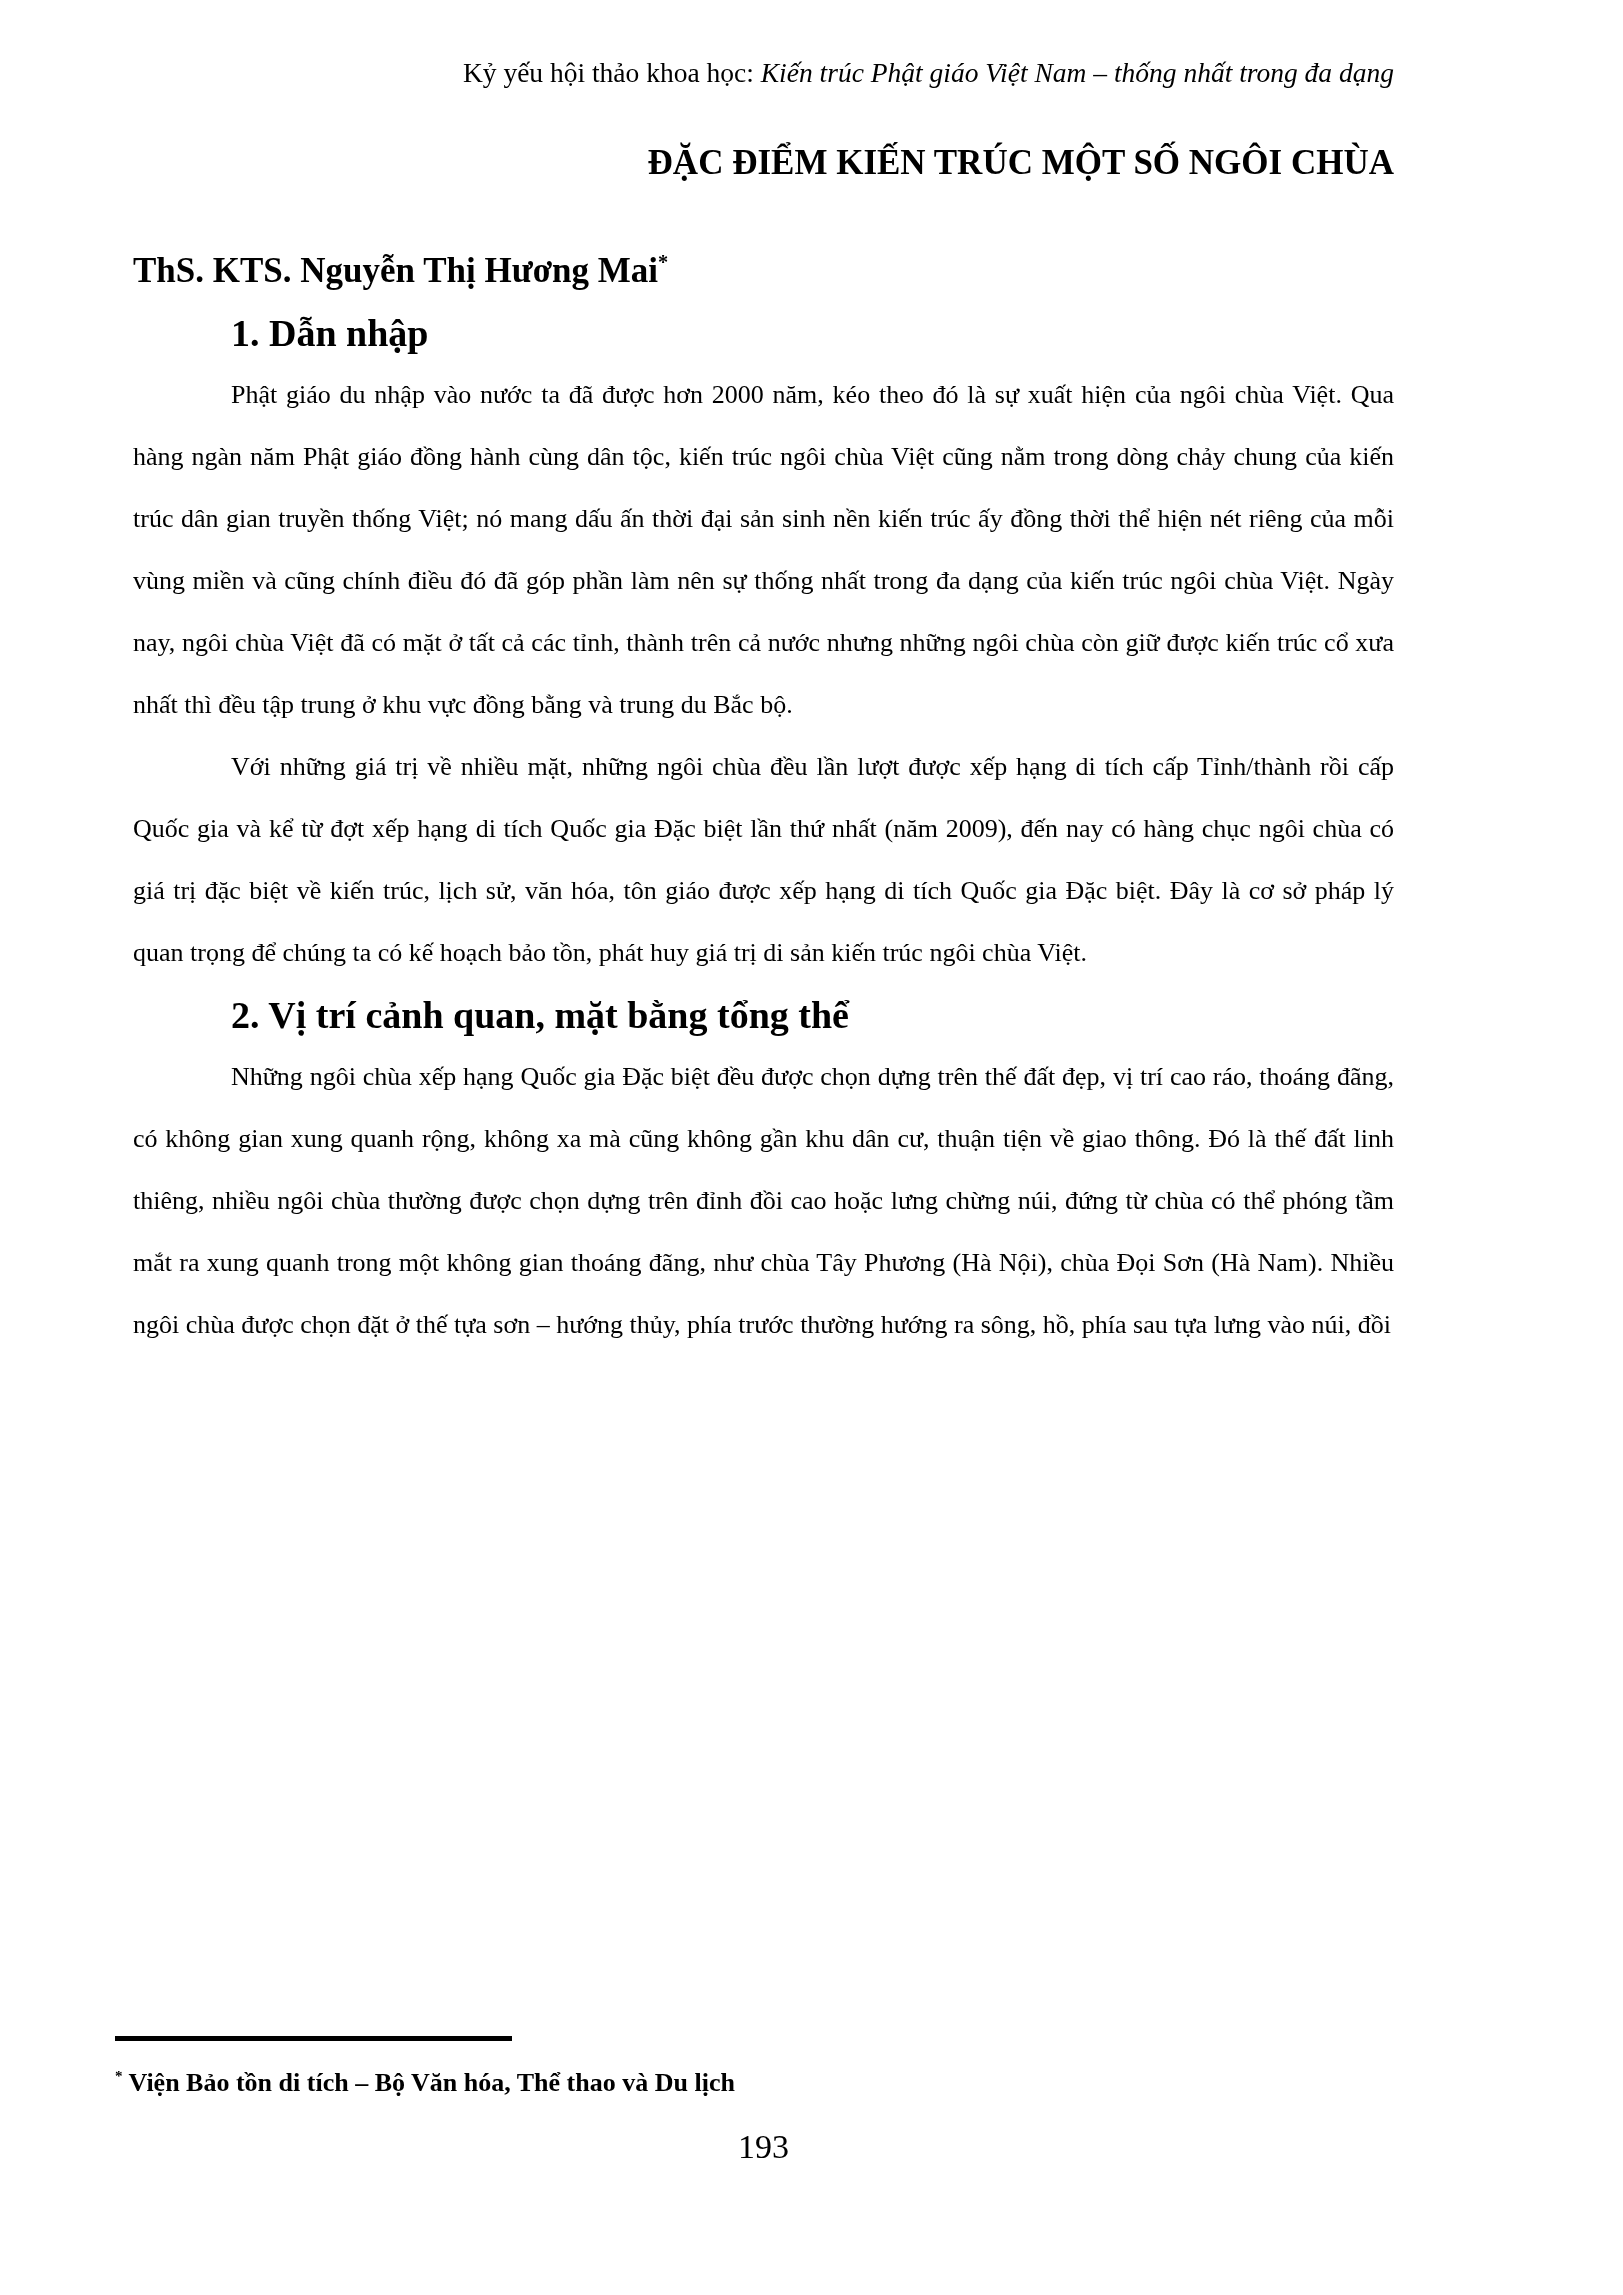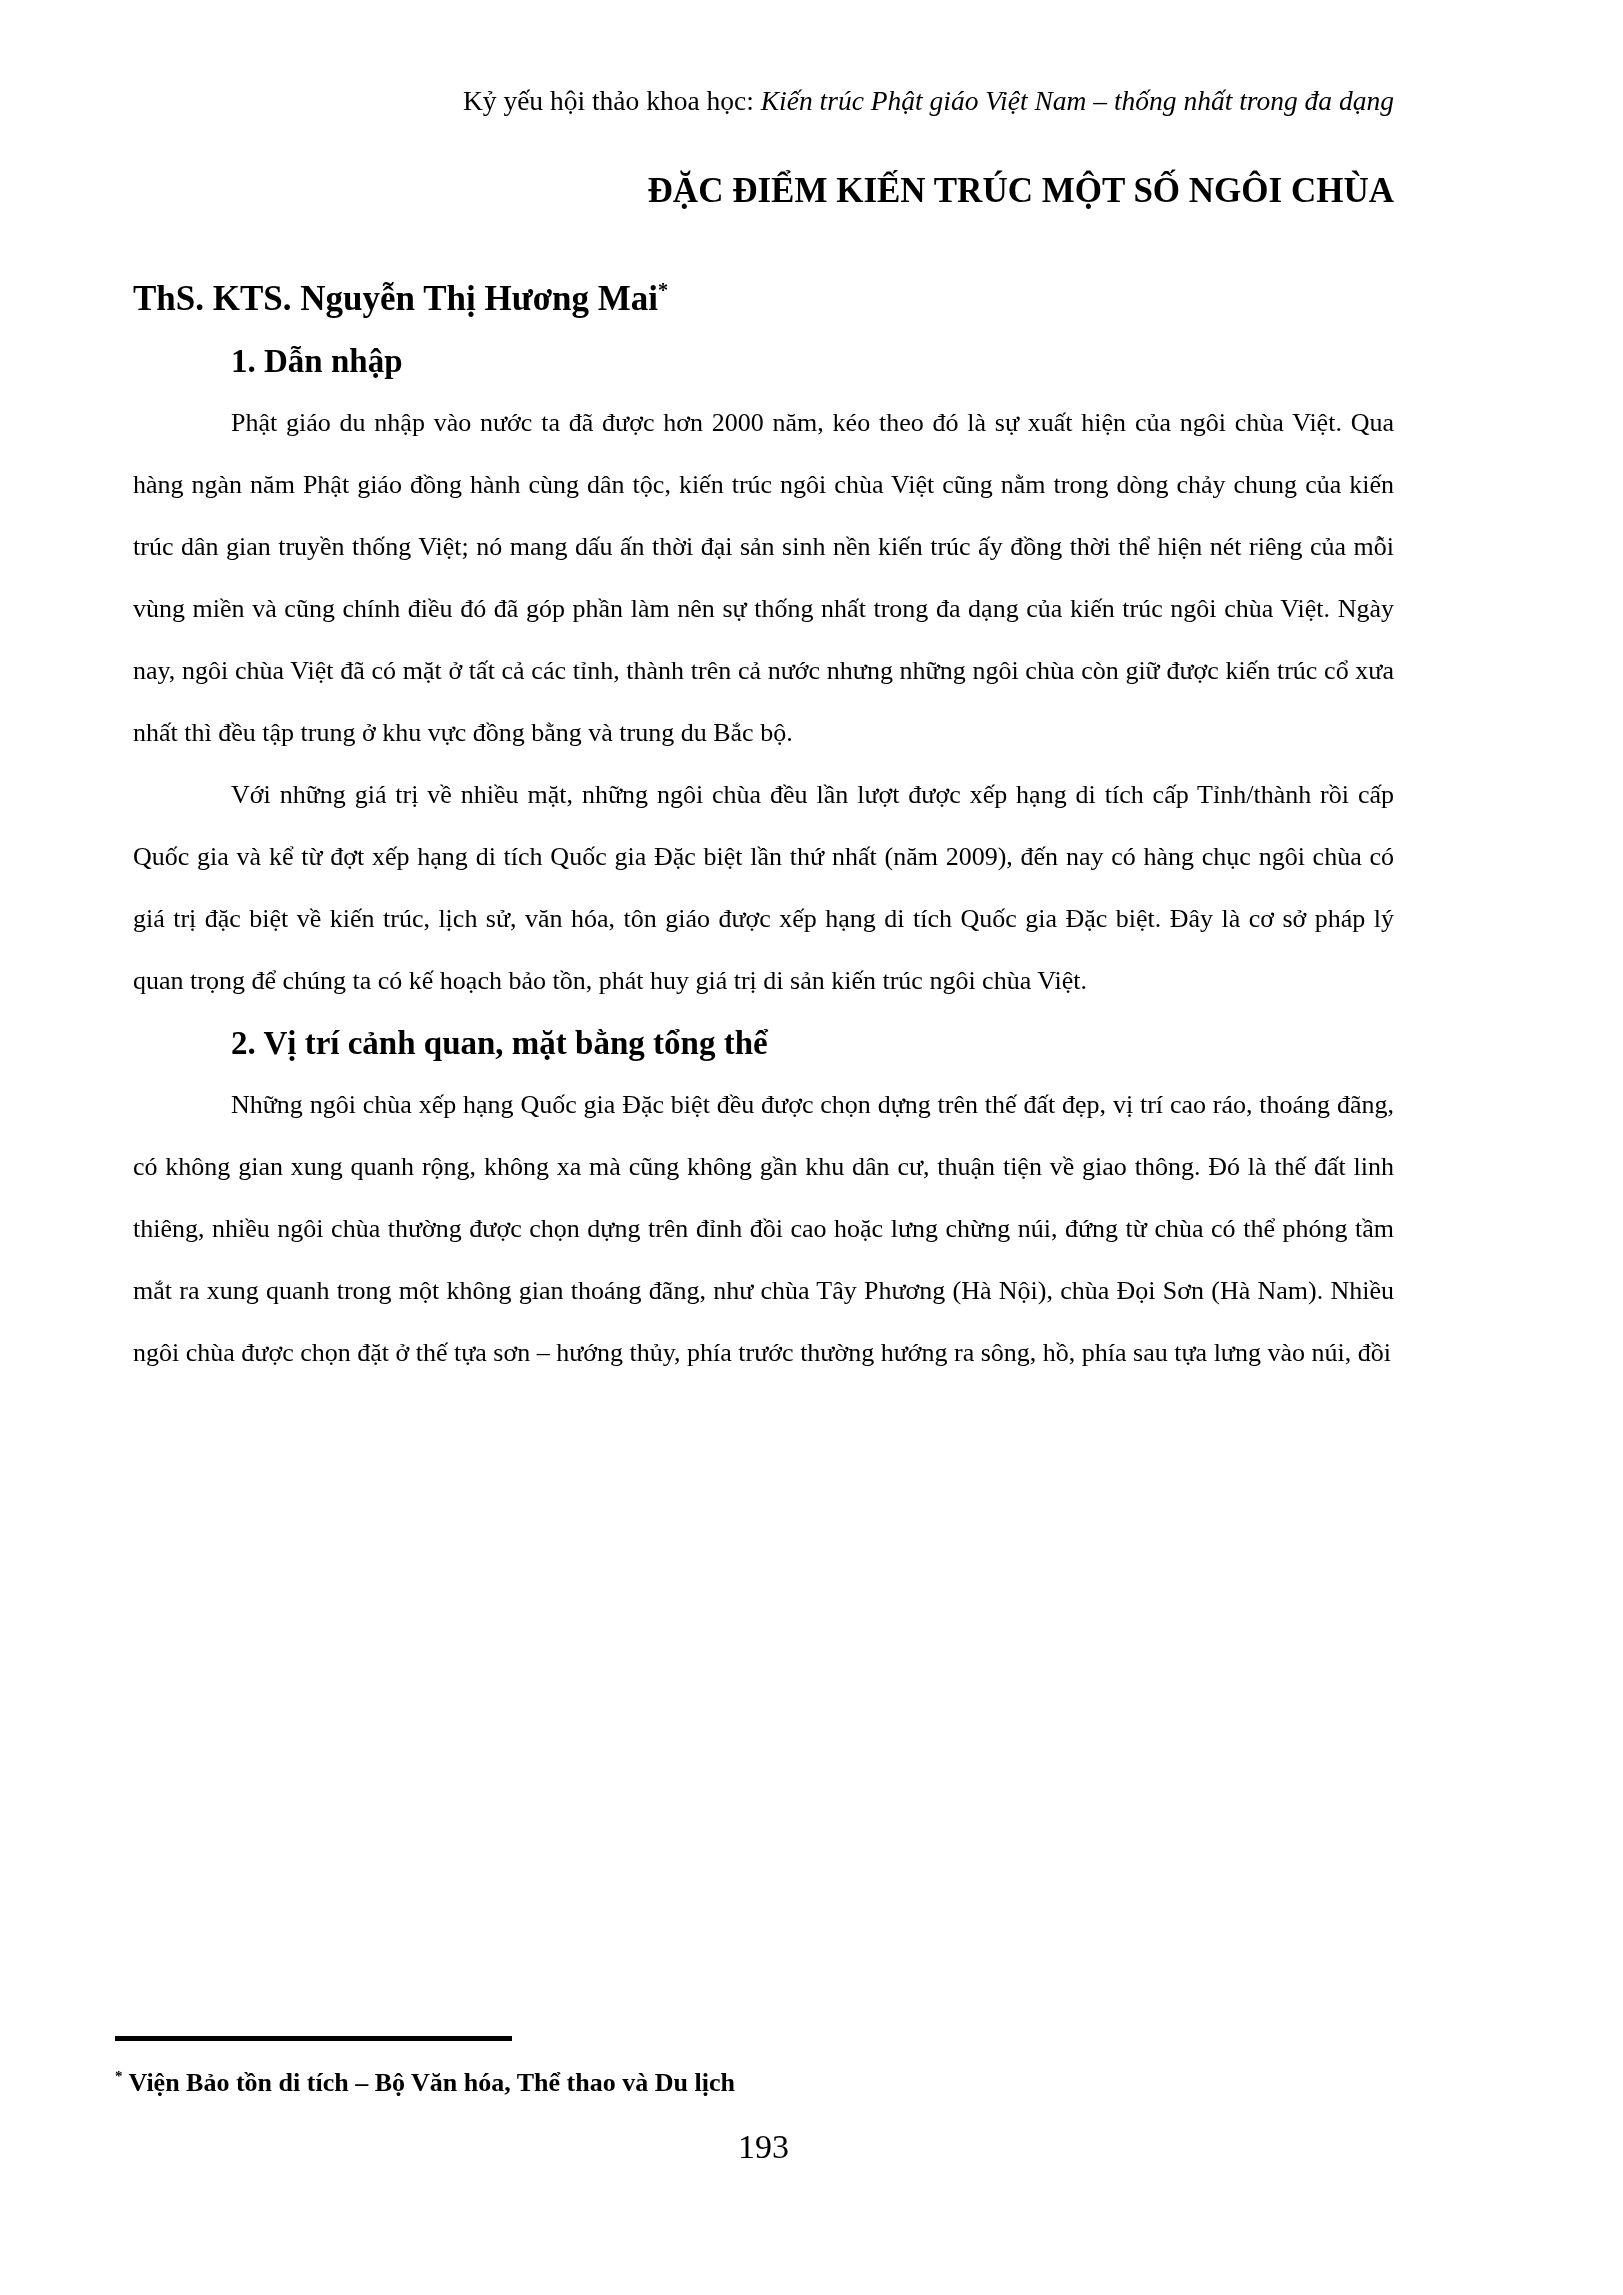--- a/index.html
+++ b/index.html
@@ -16,21 +16,21 @@
     font-family: "Liberation Serif", "DejaVu Serif", serif;
     overflow: hidden;
   }
   .content {
     position: absolute;
     left: 133px;
     top: 0;
     width: 1261px;
   }
   .running-header {
-    padding-top: 84px;
+    padding-top: 56px;
     text-align: right;
     font-size: 27.5px;
     line-height: 33px;
     white-space: nowrap;
   }
   .running-header i { font-style: italic; }
   .title {
     margin: 43px 0 0 0;
     text-align: right;
     font-size: 35px;
@@ -44,21 +44,21 @@
     font-weight: bold;
     line-height: 62px;
   }
   sup {
     font-size: 58%;
     vertical-align: super;
     line-height: 0;
   }
   .heading {
     margin: 0;
-    font-size: 33px;
+    font-size: 38px;
     font-weight: bold;
     line-height: 62px;
     text-indent: 98px;
   }
   .body-par {
     margin: 0;
     font-size: 26px;
     line-height: 62px;
     text-align: justify;
     text-indent: 98px;

